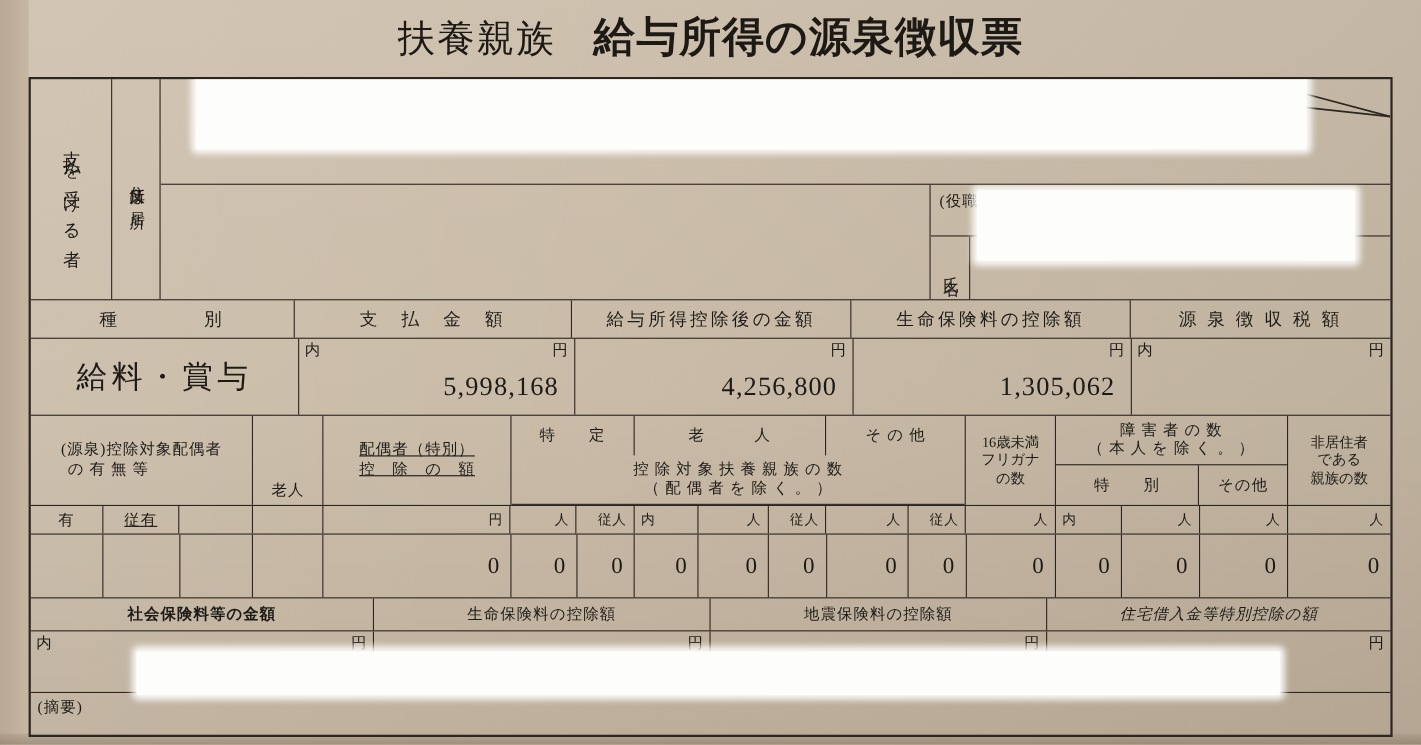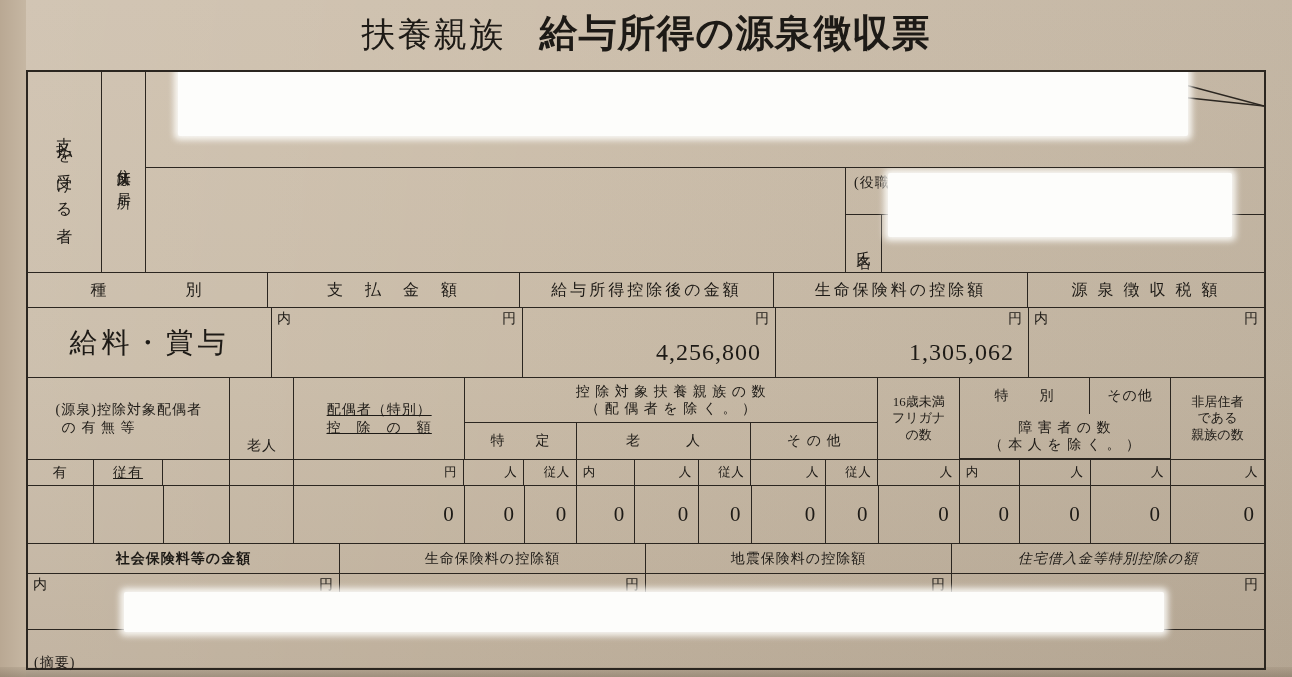--- a/index.html
+++ b/index.html
@@ -208,20 +208,21 @@
     </div>
   </div>
 
   <div class="row bb" style="height:70px;">
     <div class="cell" style="width:245px;">
       <span style="font-size:28px;letter-spacing:4px;">給料・賞与</span>
     </div>
     <div class="cell" style="width:252px;">
       <span class="mark-uchi">内</span>
       <span class="mark-yen">円</span>
+      <span class="num" style="padding-top:20px;">5,998,168</span>
     </div>
     <div class="cell" style="width:254px;">
       <span class="mark-yen">円</span>
       <span class="num" style="padding-top:20px;">4,256,800</span>
     </div>
     <div class="cell" style="width:254px;">
       <span class="mark-yen">円</span>
       <span class="num" style="padding-top:20px;">1,305,062</span>
     </div>
     <div class="cell" style="width:236px;border-right:none;">
@@ -246,60 +247,60 @@
     </div>
 
     <div class="cell" style="width:176px;text-decoration:underline;">
       <div class="twoline">
         <div class="lbl-sm">配偶者（特別）</div>
         <div class="lbl-sm">控　除　の　額</div>
       </div>
     </div>
 
     <div class="cell stack" style="width:427px;">
+      <div class="sub" style="height:36px;">
+        <div class="cell" style="width:116px;">
+          <span class="lbl-sm">特　　定</span>
+        </div>
+        <div class="cell" style="width:180px;">
+          <span class="lbl-sm">老　　　人</span>
+        </div>
+        <div class="cell" style="width:131px;border-right:none;">
+          <span class="lbl-sm">そ の 他</span>
+        </div>
+      </div>
       <div class="sub" style="height:44px;border-bottom:1.5px solid #2b2620;align-items:center;justify-content:center;display:flex;">
         <div class="twoline" style="width:100%;">
           <div class="lbl-sm">控 除 対 象 扶 養 親 族 の 数</div>
           <div class="lbl-sm">（ 配 偶 者 を 除 く 。 ）</div>
-        </div>
-      </div>
-      <div class="sub" style="height:36px;">
-        <div class="cell" style="width:116px;">
-          <span class="lbl-sm">特　　定</span>
-        </div>
-        <div class="cell" style="width:180px;">
-          <span class="lbl-sm">老　　　人</span>
-        </div>
-        <div class="cell" style="width:131px;border-right:none;">
-          <span class="lbl-sm">そ の 他</span>
         </div>
       </div>
     </div>
 
     <div class="cell" style="width:84px;">
       <div class="twoline" style="font-size:13px;line-height:1.25;">
         <div>16歳未満</div>
         <div>フリガナ</div>
         <div>の数</div>
       </div>
     </div>
 
     <div class="cell stack" style="width:218px;">
-      <div class="sub" style="height:36px;">
-        <div class="cell" style="width:135px;">
-          <span class="lbl-sm">特　　別</span>
-        </div>
-        <div class="cell" style="width:83px;border-right:none;">
-          <span class="lbl-sm">その他</span>
-        </div>
-      </div>
       <div class="sub" style="height:44px;border-bottom:1.5px solid #2b2620;align-items:center;justify-content:center;display:flex;">
         <div class="twoline" style="width:100%;">
           <div class="lbl-sm">障 害 者 の 数</div>
           <div class="lbl-sm">（ 本 人 を 除 く 。 ）</div>
+        </div>
+      </div>
+      <div class="sub" style="height:36px;">
+        <div class="cell" style="width:135px;">
+          <span class="lbl-sm">特　　別</span>
+        </div>
+        <div class="cell" style="width:83px;border-right:none;">
+          <span class="lbl-sm">その他</span>
         </div>
       </div>
     </div>
 
     <div class="cell" style="width:96px;border-right:none;">
       <div class="twoline" style="font-size:13px;line-height:1.25;">
         <div>非居住者</div>
         <div>である</div>
         <div>親族の数</div>
       </div>
@@ -439,18 +440,18 @@
     </div>
     <div class="cell" style="width:312px;border-right:none;">
       <span class="mark-yen">円</span>
       <span class="num-sm"></span>
     </div>
     <div class="redact" style="left:96px;top:18px;width:1040px;height:40px;"></div>
   </div>
 
   <div class="row" style="height:44px;">
     <div class="cell" style="flex:1;border-right:none;justify-content:flex-start;align-items:flex-start;">
-      <span class="lbl-sm" style="padding:4px 0 0 6px;margin-top:20px;">(摘要)</span>
+      <span class="lbl-sm" style="padding:4px 0 0 6px;">(摘要)</span>
       <span style="padding:4px 0 0 10px;"></span>
     </div>
   </div>
 
 </div>
 
 </body></html>

